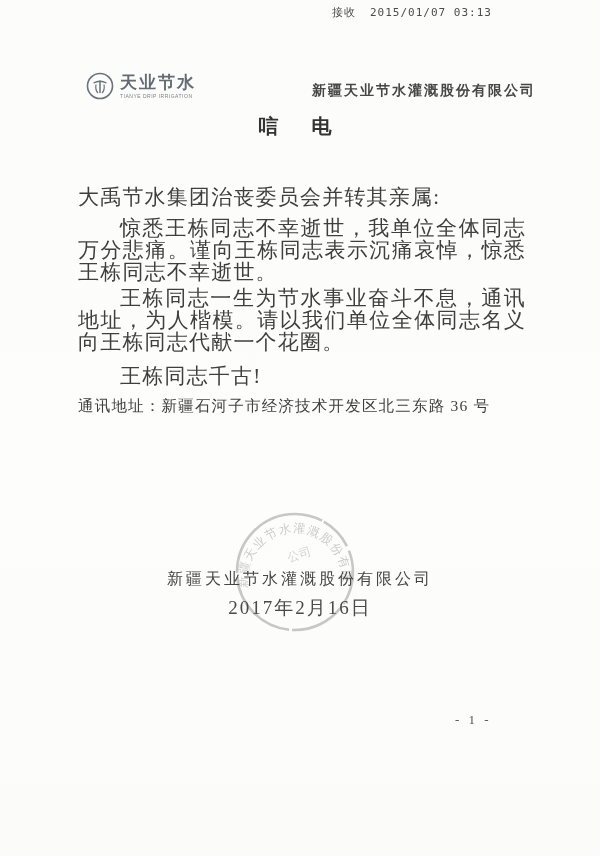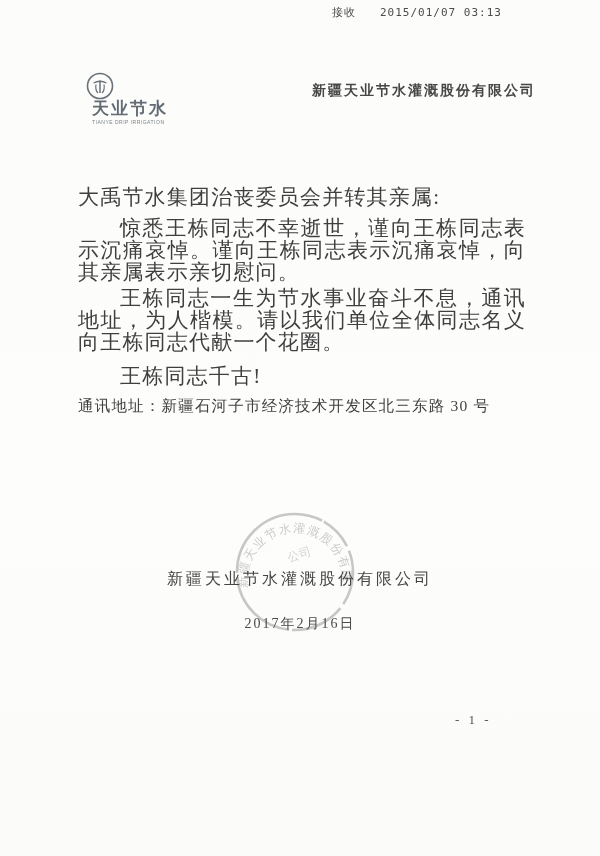--- a/index.html
+++ b/index.html
@@ -22,36 +22,35 @@
   .fax-stamp {
     position: absolute;
     top: 5px;
     left: 332px;
     font-family: "DejaVu Sans Mono", monospace;
     font-size: 11px;
     letter-spacing: 1px;
     color: #4c4c4c;
     white-space: nowrap;
   }
-  .fax-stamp .lbl { margin-right: 24px; }
+  .fax-stamp .lbl { margin-right: 14px; }
   
   .letterhead {
     position: absolute;
     top: 68px;
     left: 86px;
     right: 64px;
     height: 40px;
   }
   .logo {
     position: absolute;
     left: 0;
     top: 4px;
     display: flex;
-    align-items: flex-start;
-    flex-direction: column;
+    align-items: center;
   }
   .logo svg { display: block; }
   .logo-text { margin-left: 6px; }
   .logo-wordmark {
     font-family: "Liberation Sans", "DejaVu Sans", sans-serif;
     font-size: 17px;
     font-weight: bold;
     letter-spacing: 2px;
     color: #636b74;
     line-height: 18px;
@@ -128,22 +127,22 @@
     left: 0;
     width: 600px;
     text-align: center;
   }
   .signature-company {
     font-size: 16px;
     letter-spacing: 3px;
     color: #454545;
   }
   .signature-date {
-    margin-top: 25px;
-    font-size: 14px;
+    margin-top: 5px;
+    font-size: 19px;
     letter-spacing: 2px;
     color: #4a4a4a;
   }
   
   .page-number {
     position: absolute;
     top: 712px;
     left: 455px;
     font-size: 13px;
     letter-spacing: 3px;
@@ -171,30 +170,31 @@
         </svg>
       </span>
       <span class="logo-text">
         <span class="logo-wordmark" style="display:block">天业节水</span>
         <span class="logo-tagline" style="display:block">TIANYE DRIP IRRIGATION</span>
       </span>
     </div>
     <div class="company-name">新疆天业节水灌溉股份有限公司</div>
   </div>
 
+  <h1 class="title">唁 电</h1>
 
   <div class="body-text">
     <p class="salutation">大禹节水集团治丧委员会并转其亲属:</p>
-    <p class="para">惊悉王栋同志不幸逝世，谨向王栋同志表示沉痛哀悼。谨向王栋同志表示沉痛哀悼，向其亲属表示亲切慰问。</p>
+    <p class="para">惊悉王栋同志不幸逝世，我单位全体同志万分悲痛。谨向王栋同志表示沉痛哀悼，惊悉王栋同志不幸逝世。</p>
     <p class="para">王栋同志一生为节水事业奋斗不息，通讯地址，为人楷模。请以我们单位全体同志名义向王栋同志代献一个花圈。</p>
     <p class="para closing">王栋同志千古!</p>
   </div>
 
   <div class="contact">
-    <p><span>通讯地址：</span><span>新疆石河子市经济技术开发区北三东路 30 号</span></p>
+    <p><span>通讯地址：</span><span>新疆石河子市经济技术开发区北三东路 36 号</span></p>
   </div>
 
   <div class="seal">
     <svg width="124" height="124" viewBox="0 0 124 124">
       <defs>
         <path id="sealArc" d="M 15,80 A 48,48 0 1 1 109,80" fill="none"></path>
       </defs>
       <circle cx="62" cy="62" r="58" fill="none" stroke="#8a8a8a" stroke-width="2.6" stroke-dasharray="34 5 55 3 80 4 120 2" opacity="0.85"></circle>
       <text font-family="Liberation Serif, DejaVu Serif, serif" font-size="12" fill="#8a8a8a" letter-spacing="1.5" opacity="0.8">
         <textPath href="#sealArc" startOffset="2">新疆天业节水灌溉股份有限公司</textPath>

